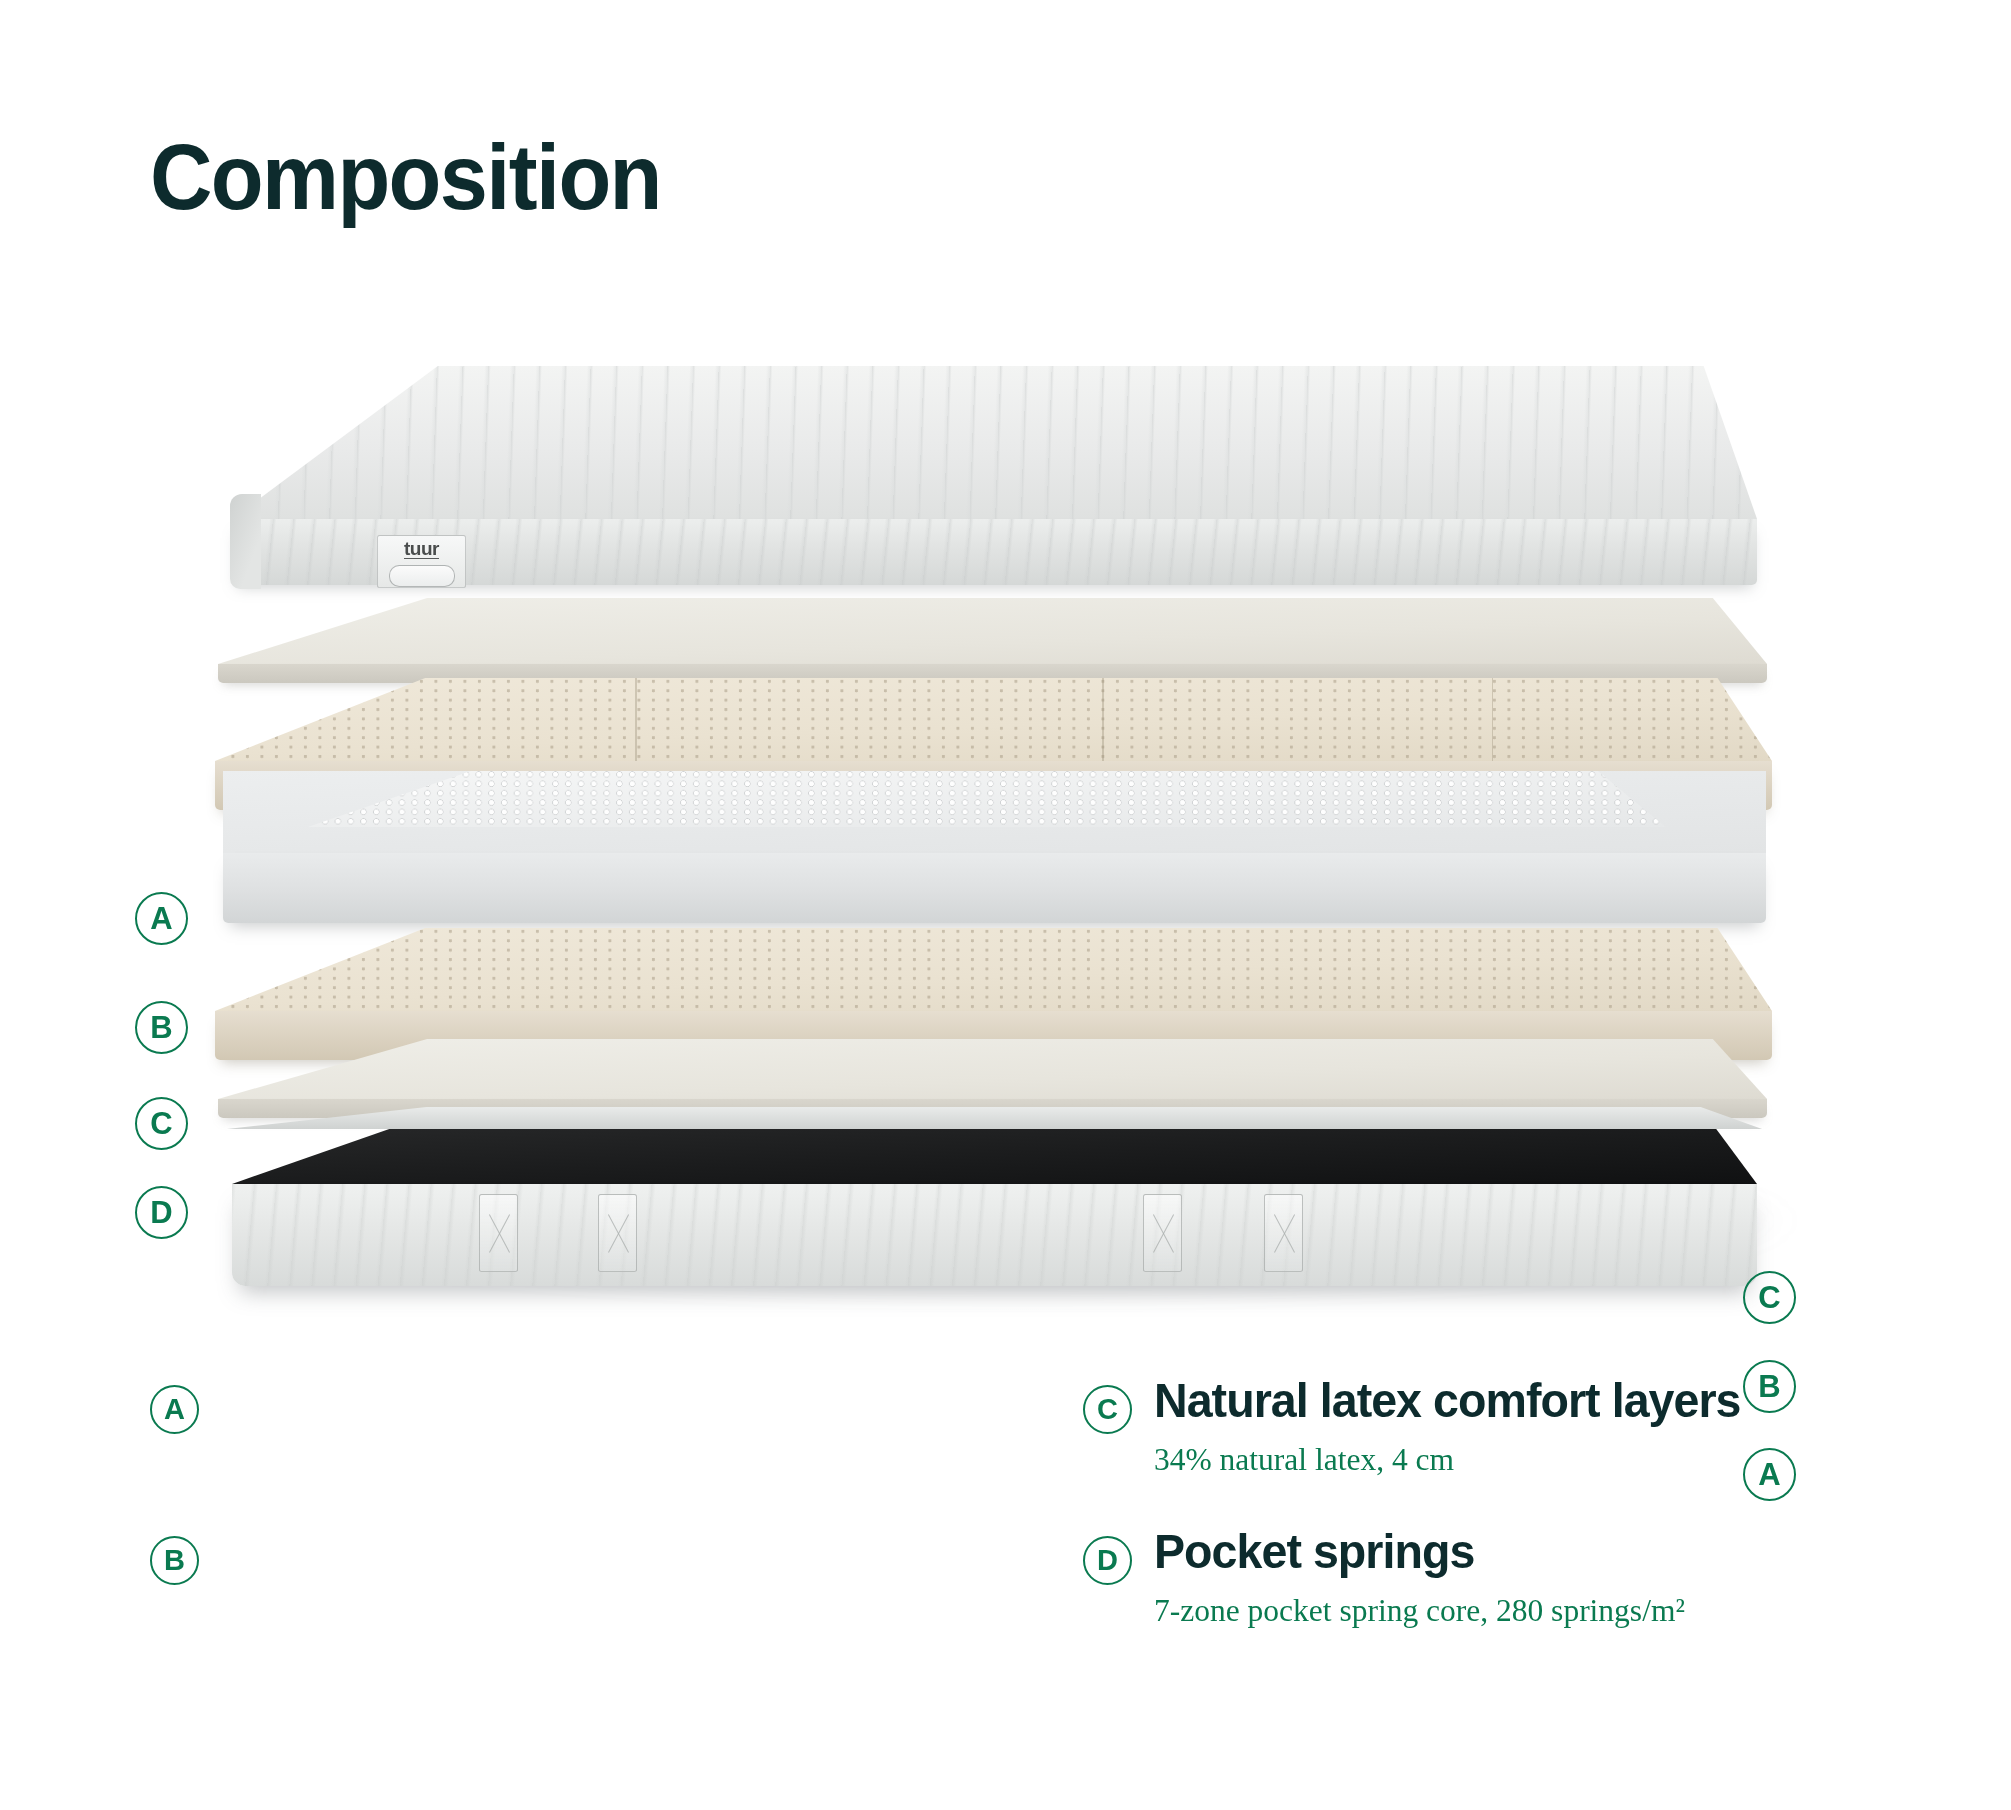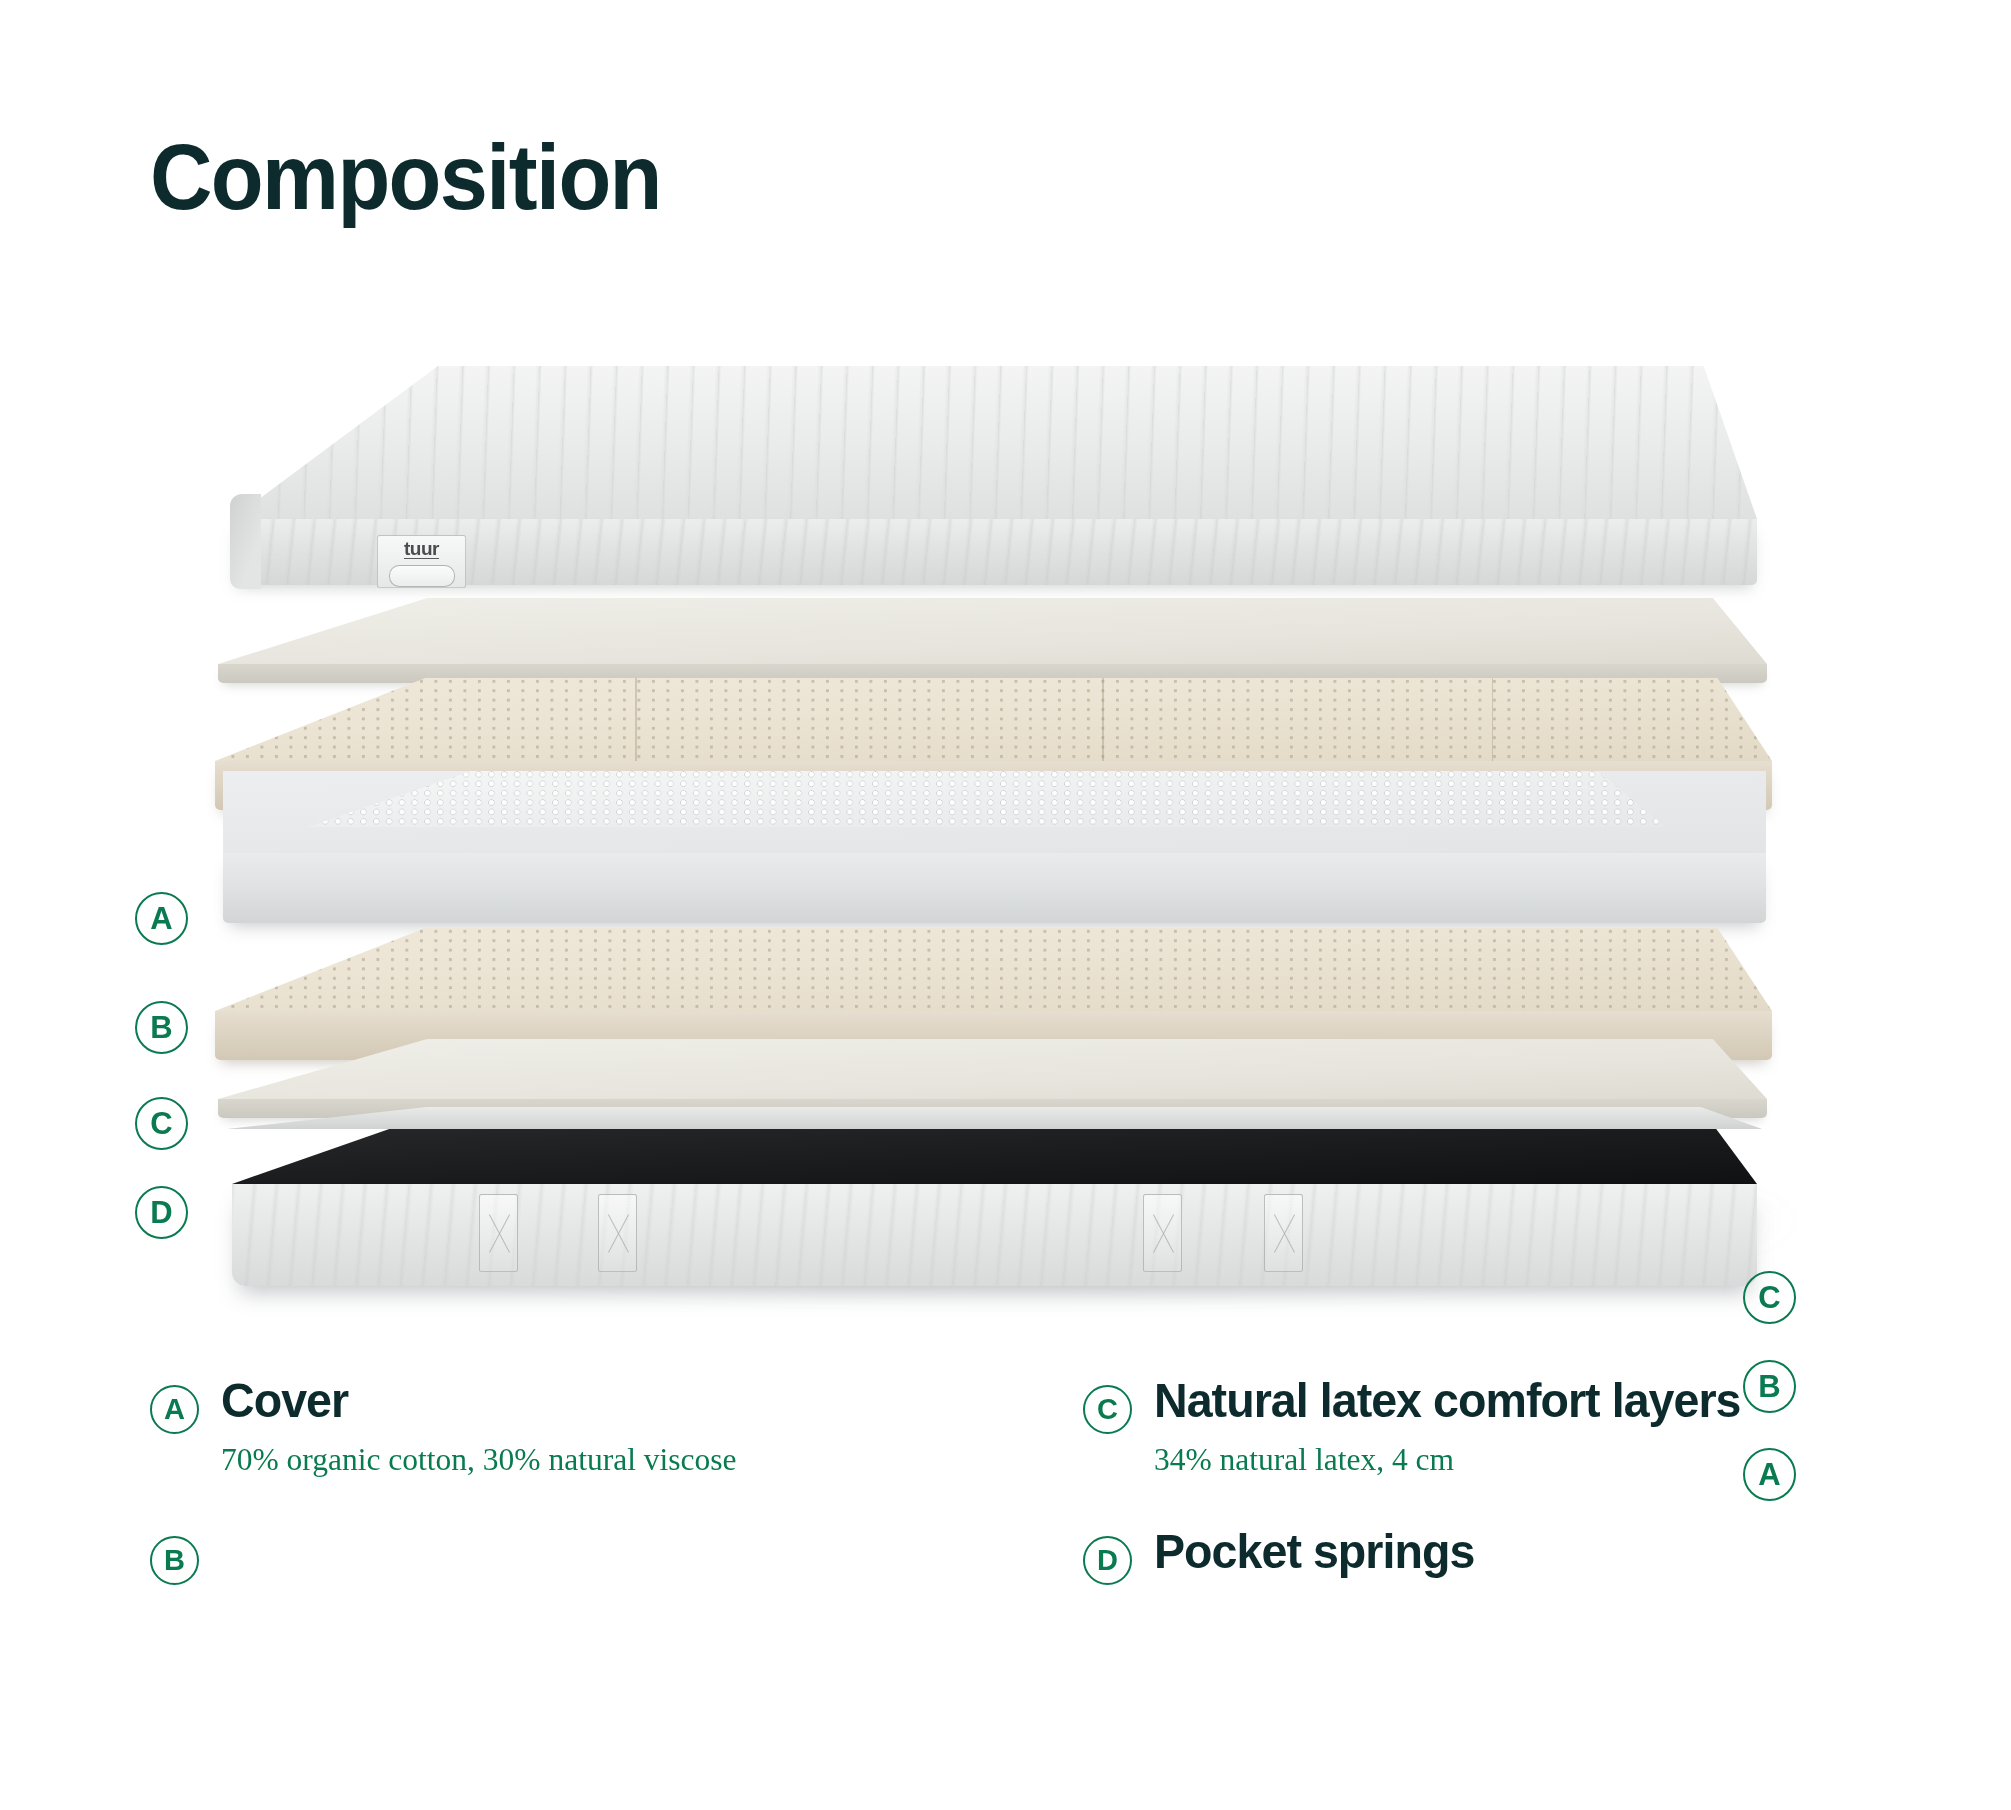--- a/index.html
+++ b/index.html
@@ -309,41 +309,38 @@
     <div class="badge" id="badge-c-right">C</div>
     <div class="badge" id="badge-b-right">B</div>
     <div class="badge" id="badge-a-right">A</div>
 
   </div>
 
   <div class="legend">
 
     <div class="legend-item">
       <div class="legend-badge">A</div>
-      <div class="legend-text">
-        <div class="legend-title">Cover</div>
-        <div class="legend-sub">70% organic cotton, 30% natural viscose</div>
-      </div>
     </div>
 
     <div class="legend-item">
       <div class="legend-badge">C</div>
       <div class="legend-text">
         <div class="legend-title">Natural latex comfort layers</div>
         <div class="legend-sub">34% natural latex, 4 cm</div>
       </div>
     </div>
 
     <div class="legend-item">
       <div class="legend-badge">B</div>
     </div>
 
     <div class="legend-item">
       <div class="legend-badge">D</div>
       <div class="legend-text">
         <div class="legend-title">Pocket springs</div>
+        <div class="legend-sub">7-zone pocket spring core, 280 springs/m²</div>
       </div>
     </div>
 
   </div>
 
 </div>
 
 
 </body></html>

